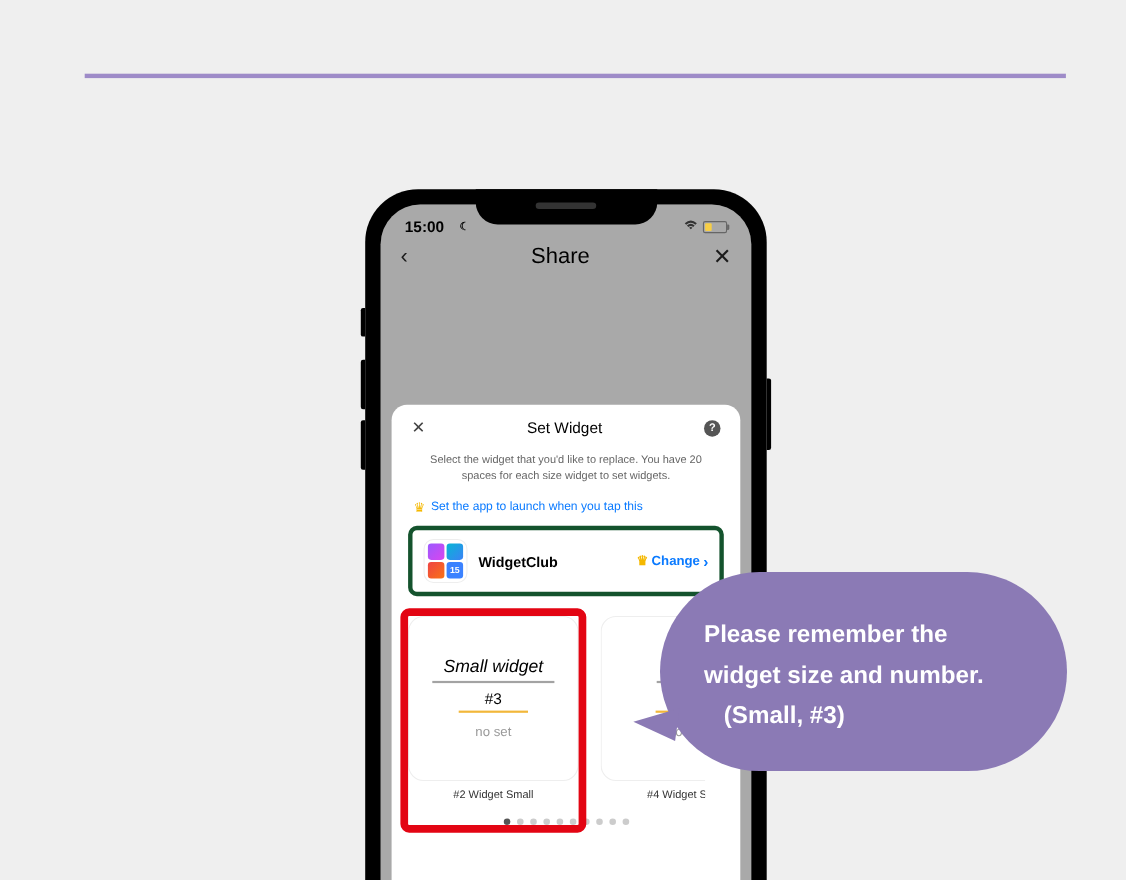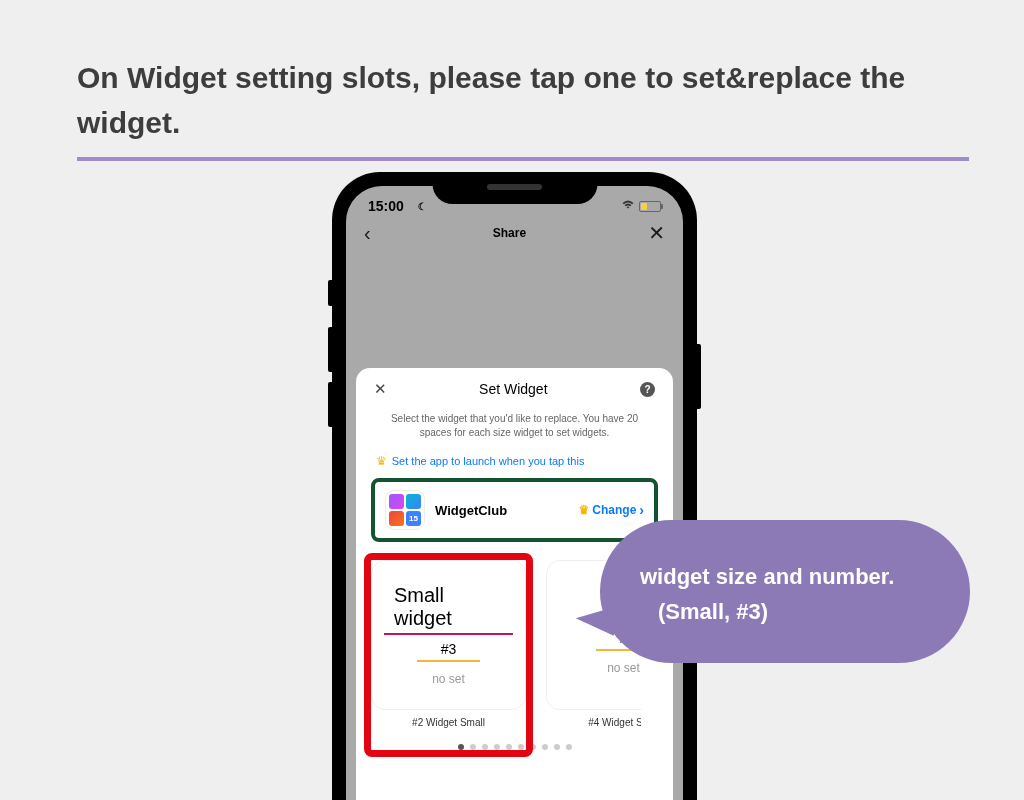--- a/index.html
+++ b/index.html
@@ -23,21 +23,21 @@
     .status-left { display: flex; align-items: center; gap: 14px; }
     .moon-icon { font-size: 10px; }
     .status-right { display: flex; align-items: center; gap: 4px; }
     .wifi-icon { font-size: 12px; }
     .battery { width: 22px; height: 11px; border: 1px solid #666; border-radius: 2px; position: relative; }
     .battery::after { content: ""; position: absolute; right: -3px; top: 2px; width: 2px; height: 5px; background: #666; border-radius: 0 1px 1px 0; }
     .battery-fill { position: absolute; left: 1px; top: 1px; width: 6px; height: 7px; background: #f7ce46; border-radius: 1px; }
     
     .share-header { display: flex; justify-content: space-between; align-items: center; padding: 2px 18px 8px; }
     .back-chevron { font-size: 20px; color: #222; font-weight: 300; }
-    .share-title { font-size: 12px; font-weight: 700; color: #000; }
+    .share-title { font-size: 20px; font-weight: 400; color: #000; }
     .close-x { font-size: 20px; color: #222; font-weight: 300; }
     
     .bg-widget { position: absolute; top: 95px; left: 50%; transform: translateX(-50%); width: 155px; height: 120px; background: linear-gradient(135deg, #7183a8, #5b6b8f); border-radius: 22px; box-shadow: 0 10px 30px rgba(0,0,0,.3); display: flex; align-items: center; justify-content: center; }
     .bg-widget-time { color: #fff; font-size: 30px; font-weight: 700; text-shadow: 0 2px 4px rgba(0,0,0,.3); letter-spacing: 1px; }
     
     .dim-overlay { position: absolute; inset: 0; background: rgba(0,0,0,.18); }
     
     .modal { position: absolute; top: 182px; left: 10px; right: 10px; bottom: 0; background: #fff; border-radius: 14px 14px 0 0; padding: 12px 10px; }
     .modal-head { display: flex; justify-content: space-between; align-items: center; padding: 0 8px 6px; }
     .modal-close { font-size: 15px; color: #444; }
@@ -58,39 +58,38 @@
     .c4 { background: #3b82ff; display: flex; align-items: center; justify-content: center; color:#fff; font-size:8px; font-weight:700; }
     .app-name { font-size: 13px; font-weight: 600; color: #000; flex: 1; }
     .change-link { display: flex; align-items: center; gap: 3px; color: #0a7aff; font-size: 12px; font-weight: 600; }
     .chev-right { color: #0a7aff; font-size: 14px; font-weight: 700; }
     
     .slots-row { display: flex; gap: 20px; padding: 18px 5px 6px; position: relative; }
     .slot-container { width: 155px; }
     .slot-card { height: 150px; background: #fff; border: 1px solid #eee; border-radius: 14px; display: flex; flex-direction: column; align-items: center; justify-content: center; padding: 12px; }
     .slot-frame { position: relative; }
     .slot-frame.highlight { outline: 7px solid #e30513; outline-offset: -2px; border-radius: 3px; padding: 2px 2px 24px 2px; margin: -2px -2px -24px -2px; }
-    .slot-title { font-size: 20px; font-weight: 500; color: #000; border-bottom: 2px solid #be185d; padding: 0 10px 3px; }
+    .slot-title { font-size: 16px; font-weight: 500; color: #000; border-bottom: 2px solid #a3a3a3; padding: 0 10px 3px; font-style: italic; }
     .slot-num { font-size: 14px; font-weight: 500; color: #000; padding: 6px 24px 3px; border-bottom: 2px solid #f2b73a; }
     .slot-state { font-size: 12px; color: #999; padding-top: 10px; }
     .slot-caption { text-align: center; font-size: 10px; color: #333; font-weight: 500; padding-top: 7px; }
     
     .pager { display: flex; justify-content: center; gap: 6px; padding: 10px 0; }
     .pager-dot { width: 6px; height: 6px; border-radius: 50%; background: #ccc; }
     .pager-dot.active { background: #555; }
     
     .callout { position: absolute; top: 520px; left: 600px; width: 370px; background: #8b7ab5; border-radius: 120px; padding: 38px 40px; color: #fff; }
     .callout-line { font-size: 22px; font-weight: 600; line-height: 1.7; }
     .callout-sub { font-size: 22px; font-weight: 600; padding-left: 18px; padding-top: 4px; }
     .callout-tail { position: absolute; left: -24px; bottom: 30px; width: 0; height: 0; border-top: 18px solid transparent; border-bottom: 12px solid transparent; border-right: 40px solid #8b7ab5; transform: rotate(8deg); }
   </style>
 </head>
 <body>
 
 <div class="headline">
-  <div class="headline-text">On Widget setting slots, please tap one to set&amp;replace the widget.</div>
   <div class="headline-underline"></div>
 </div>
 
 <div class="phone-frame">
   <div class="phone-button-left1"></div>
   <div class="phone-button-left2"></div>
   <div class="phone-button-left3"></div>
   <div class="phone-button-right"></div>
   <div class="phone-notch"></div>
   <div class="phone-screen">
@@ -184,15 +183,16 @@
         <div class="pager-dot"></div>
         <div class="pager-dot"></div>
       </div>
     </div>
 
   </div>
 </div>
 
 <div class="callout">
   <div class="callout-tail"></div>
+  <div class="callout-line">Please remember the</div>
   <div class="callout-line">widget size and number.</div>
   <div class="callout-sub">(Small, #3)</div>
 </div>
 
 </body></html>

